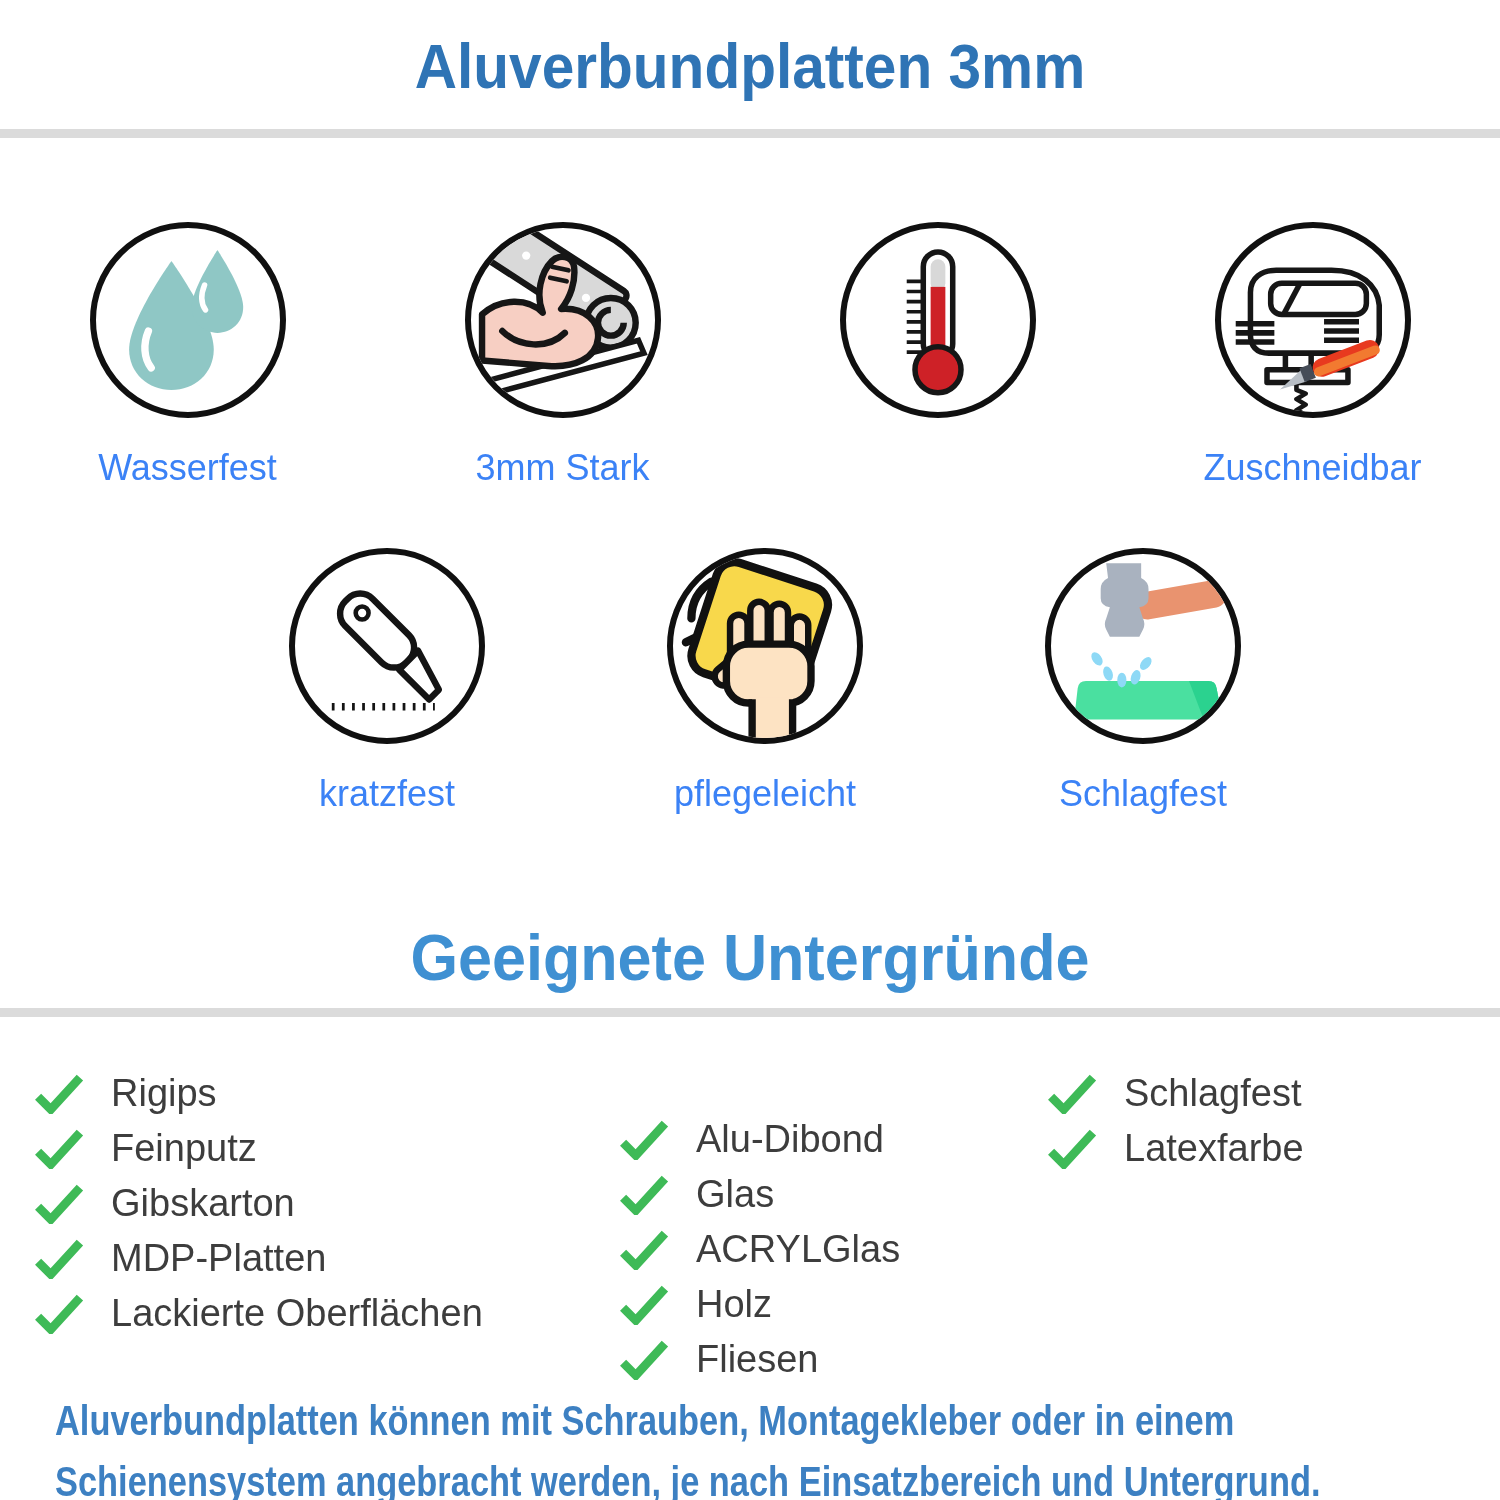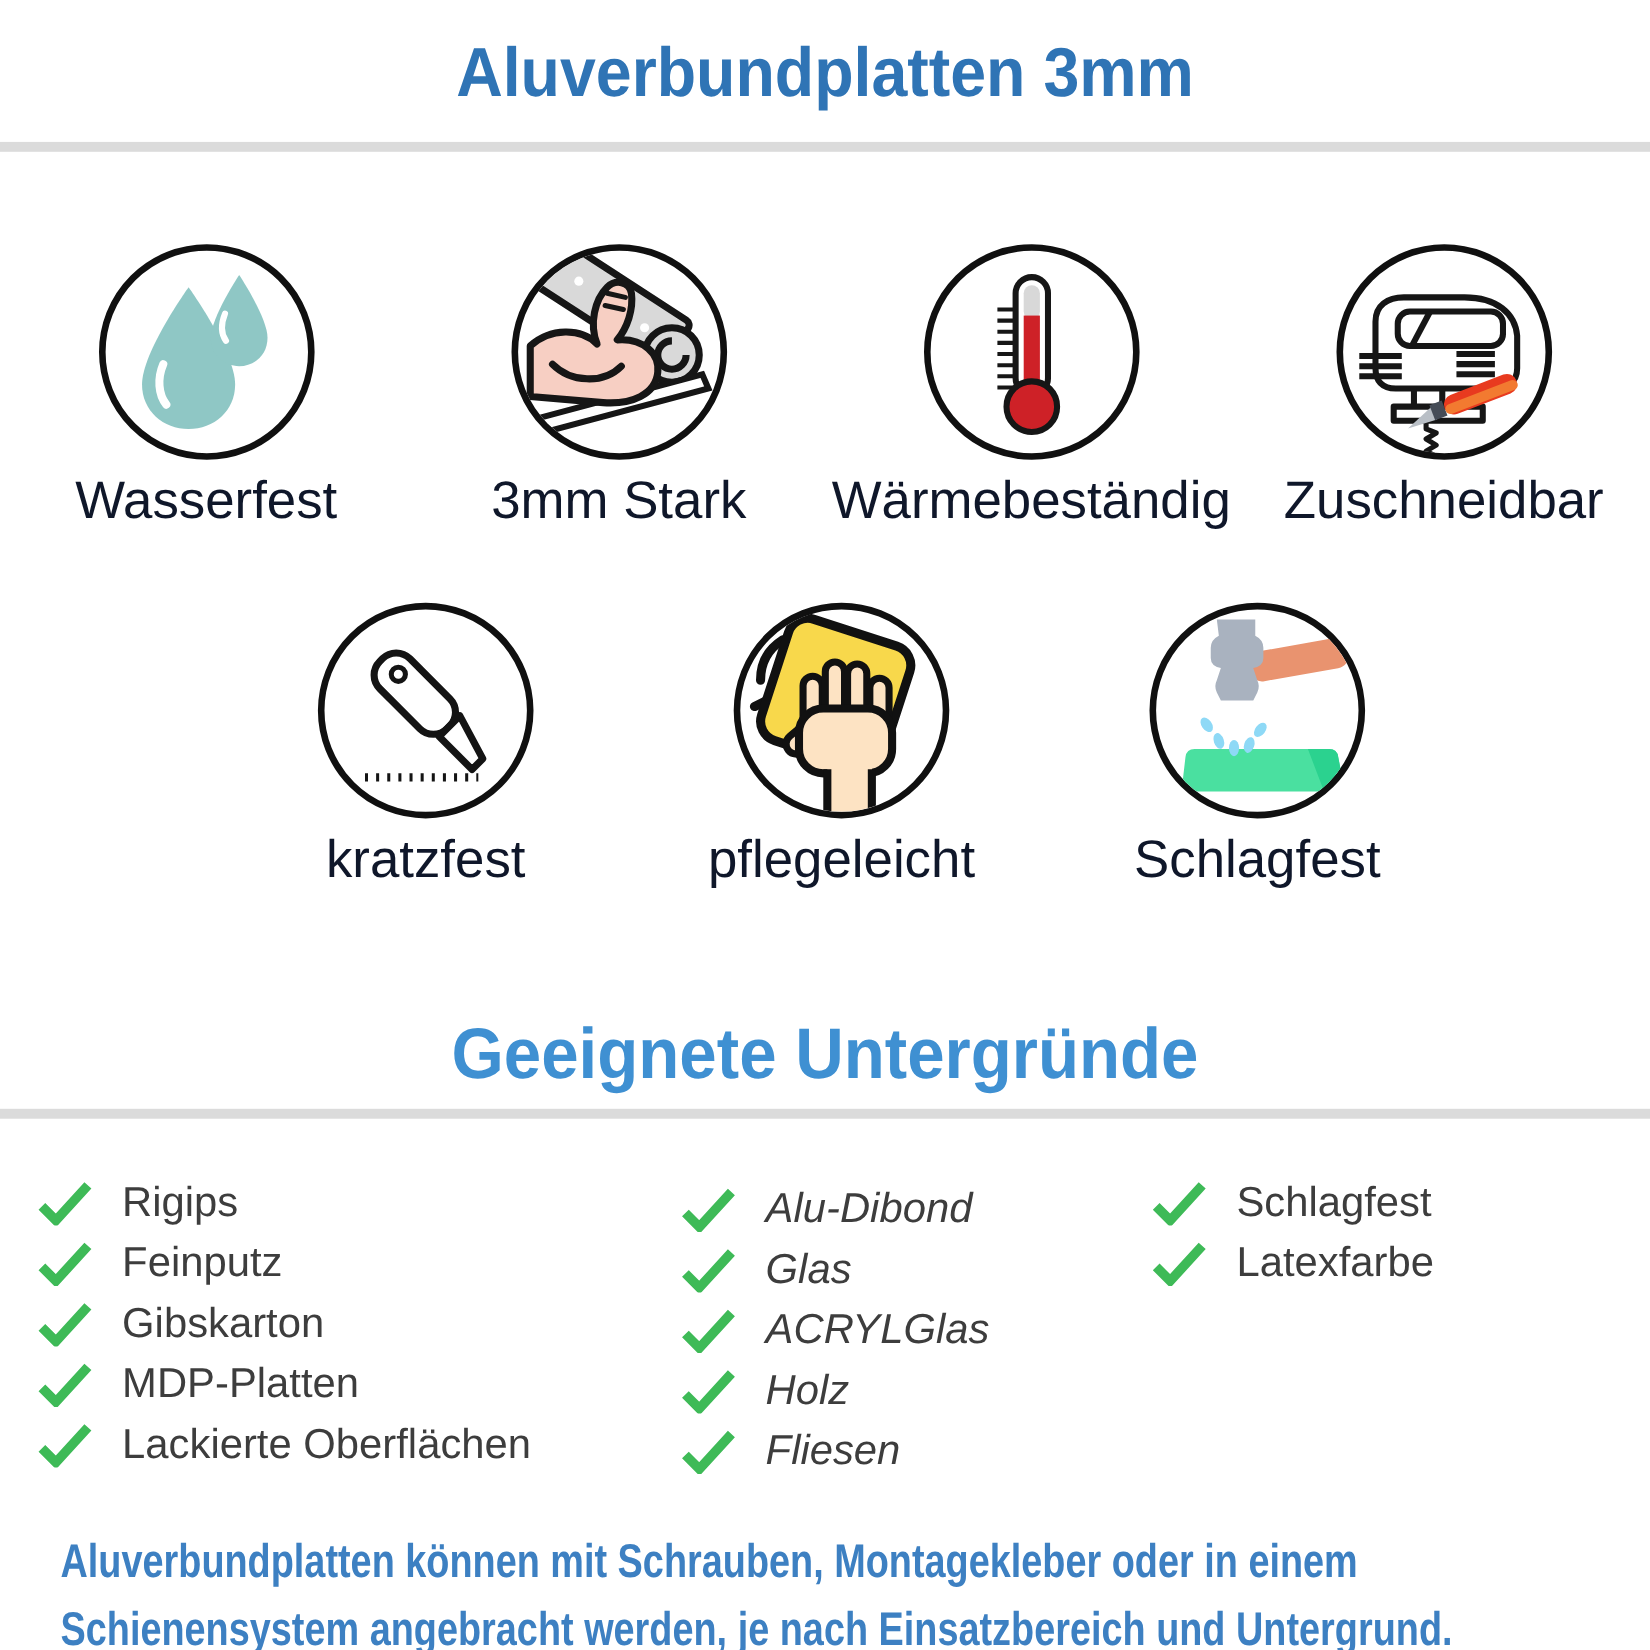--- a/index.html
+++ b/index.html
@@ -24,24 +24,24 @@
   .features{left:0;width:1500px;display:flex;justify-content:center;}
   #features-row-1{top:222px;}
   #features-row-2{top:548px;left:15px;}
   .feature{width:378px;display:flex;flex-direction:column;align-items:center;}
   .circle{
     width:196px;height:196px;box-sizing:border-box;border:6px solid #101010;
     border-radius:50%;overflow:hidden;background:#fff;
     display:flex;align-items:center;justify-content:center;
   }
   .circle svg{display:block;width:184px;height:184px;}
-  .flabel{margin-top:10px;font-size:48px;color:#0f172a;white-space:nowrap;}
+  .flabel{margin-top:29px;font-size:36px;color:#3b82f6;white-space:nowrap;}
   .subcol{position:absolute;}
   #substrates-col-1{left:33px;top:1066px;}
-  #substrates-col-2{left:618px;top:1072px;font-style:italic;}
+  #substrates-col-2{left:618px;top:1112px;}
   #substrates-col-3{left:1046px;top:1066px;}
   .item{height:55px;display:flex;align-items:center;}
   .check{width:52px;height:40px;margin-right:26px;flex:none;}
   .item span{font-size:38px;color:#3d3d3d;white-space:nowrap;}
   #mounting-note{
     left:55px;top:1390px;font-size:43px;font-weight:bold;color:#3d80c2;
     line-height:61px;transform:scaleX(.8);transform-origin:left top;white-space:nowrap;
   }
 </style>
 </head>
@@ -96,21 +96,20 @@
             <line x1="66" y1="113" x2="82" y2="113"></line>
           <line x1="66" y1="124" x2="82" y2="124"></line>
             <line x1="66" y1="135" x2="82" y2="135"></line>
         </g>
         <rect x="84" y="26" width="32" height="116" rx="16" fill="#ffffff" stroke="#161616" stroke-width="6"></rect>
         <rect x="92" y="34" width="16" height="34" rx="8" fill="#d8d8d8"></rect>
         <rect x="92" y="64" width="16" height="80" fill="#ce2127"></rect>
         <circle cx="100" cy="154" r="25" fill="#ce2127" stroke="#161616" stroke-width="6"></circle>
       </svg>
     </div>
-    <div class="flabel">Wärmebeständig</div>
   </div>
 
   <div class="feature">
     <div class="circle">
       <svg viewBox="0 0 200 200">
         <g fill="#ffffff" stroke="#161616" stroke-width="6" stroke-linejoin="round">
           <path d="M32 70 C32 54 44 46 60 46 L120 46 C152 46 170 62 172 84 L172 116 C172 130 162 136 148 136 L52 136 C38 136 32 128 32 116 Z"></path>
           <rect x="54" y="60" width="104" height="34" rx="12"></rect>
           <line x1="68" y1="94" x2="86" y2="60"></line>
           <line x1="16" y1="104" x2="58" y2="104"></line>

